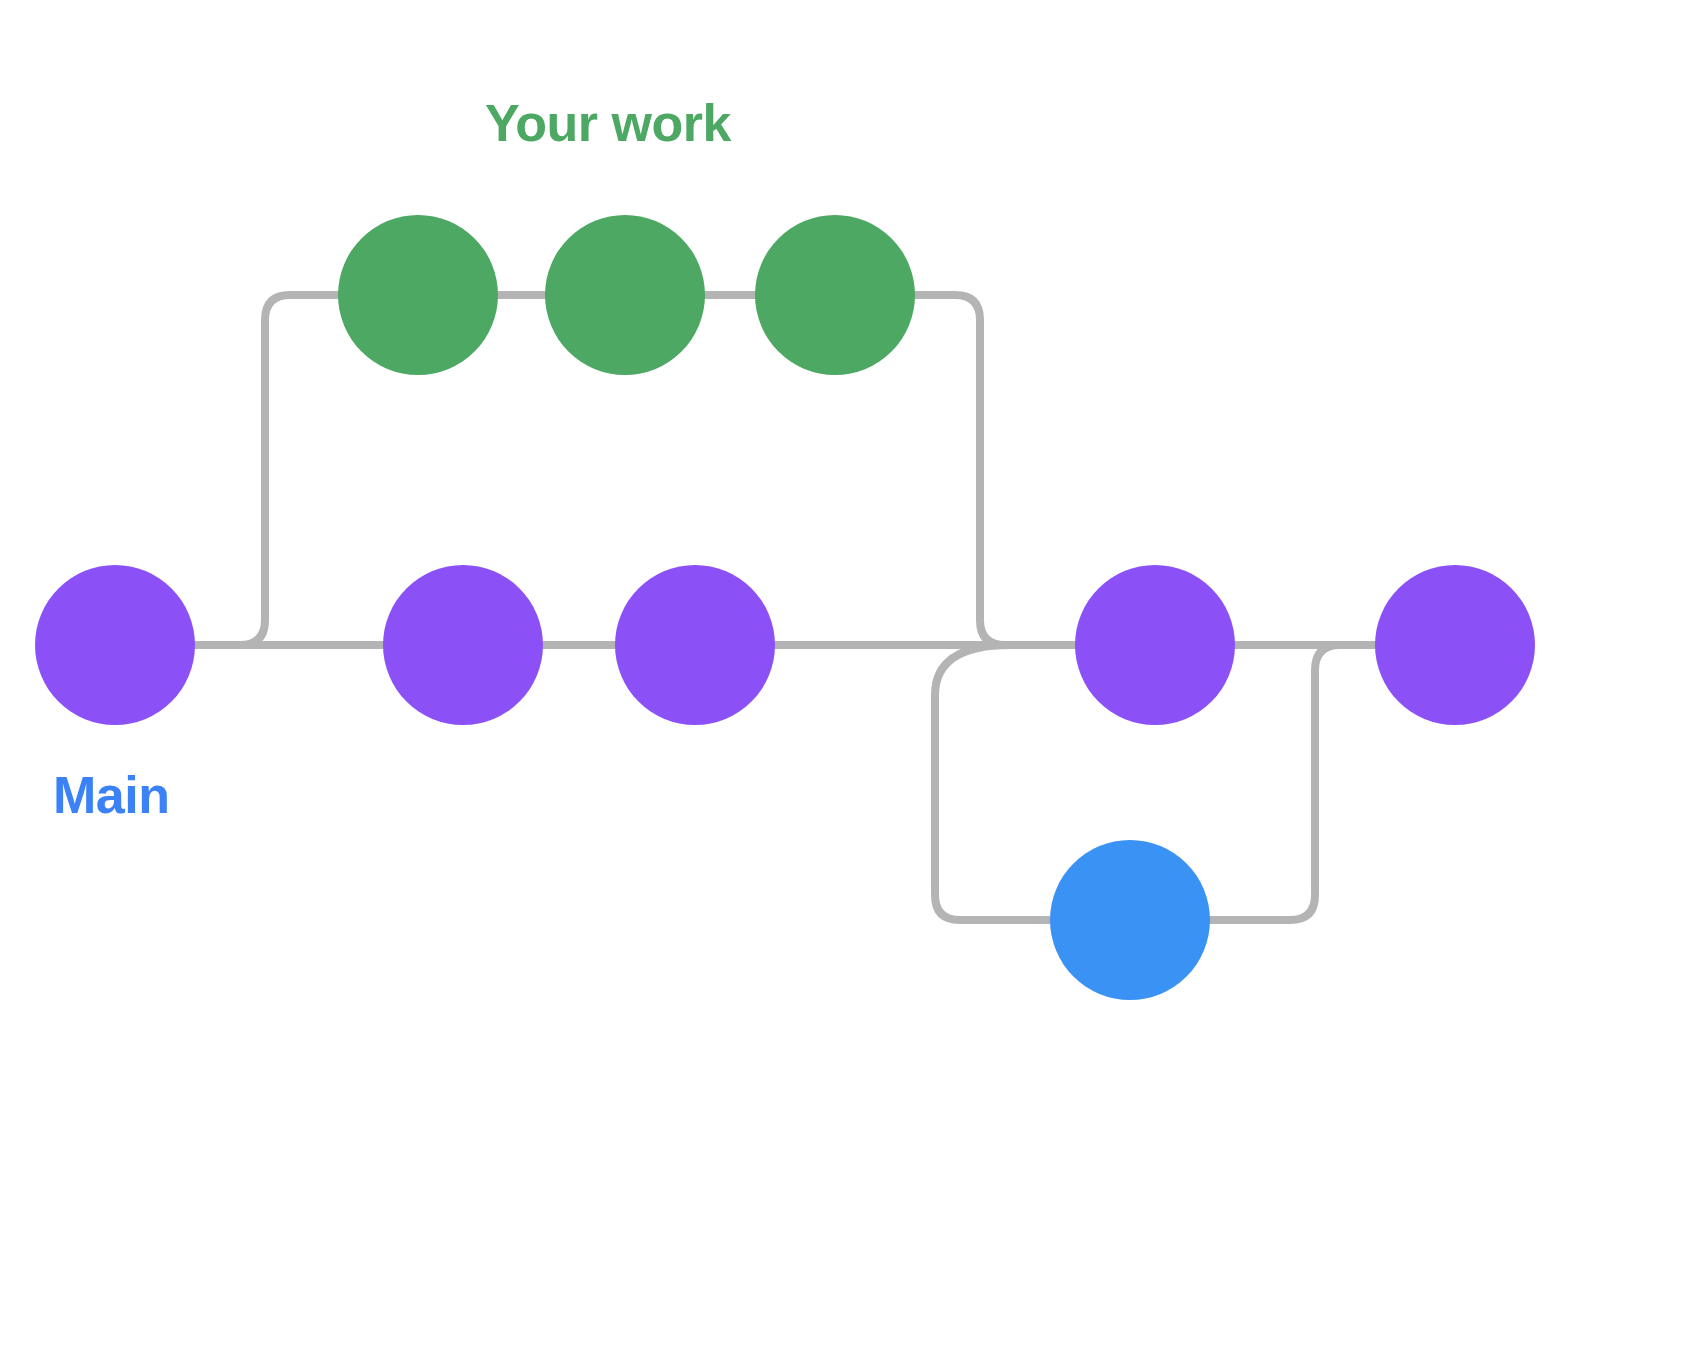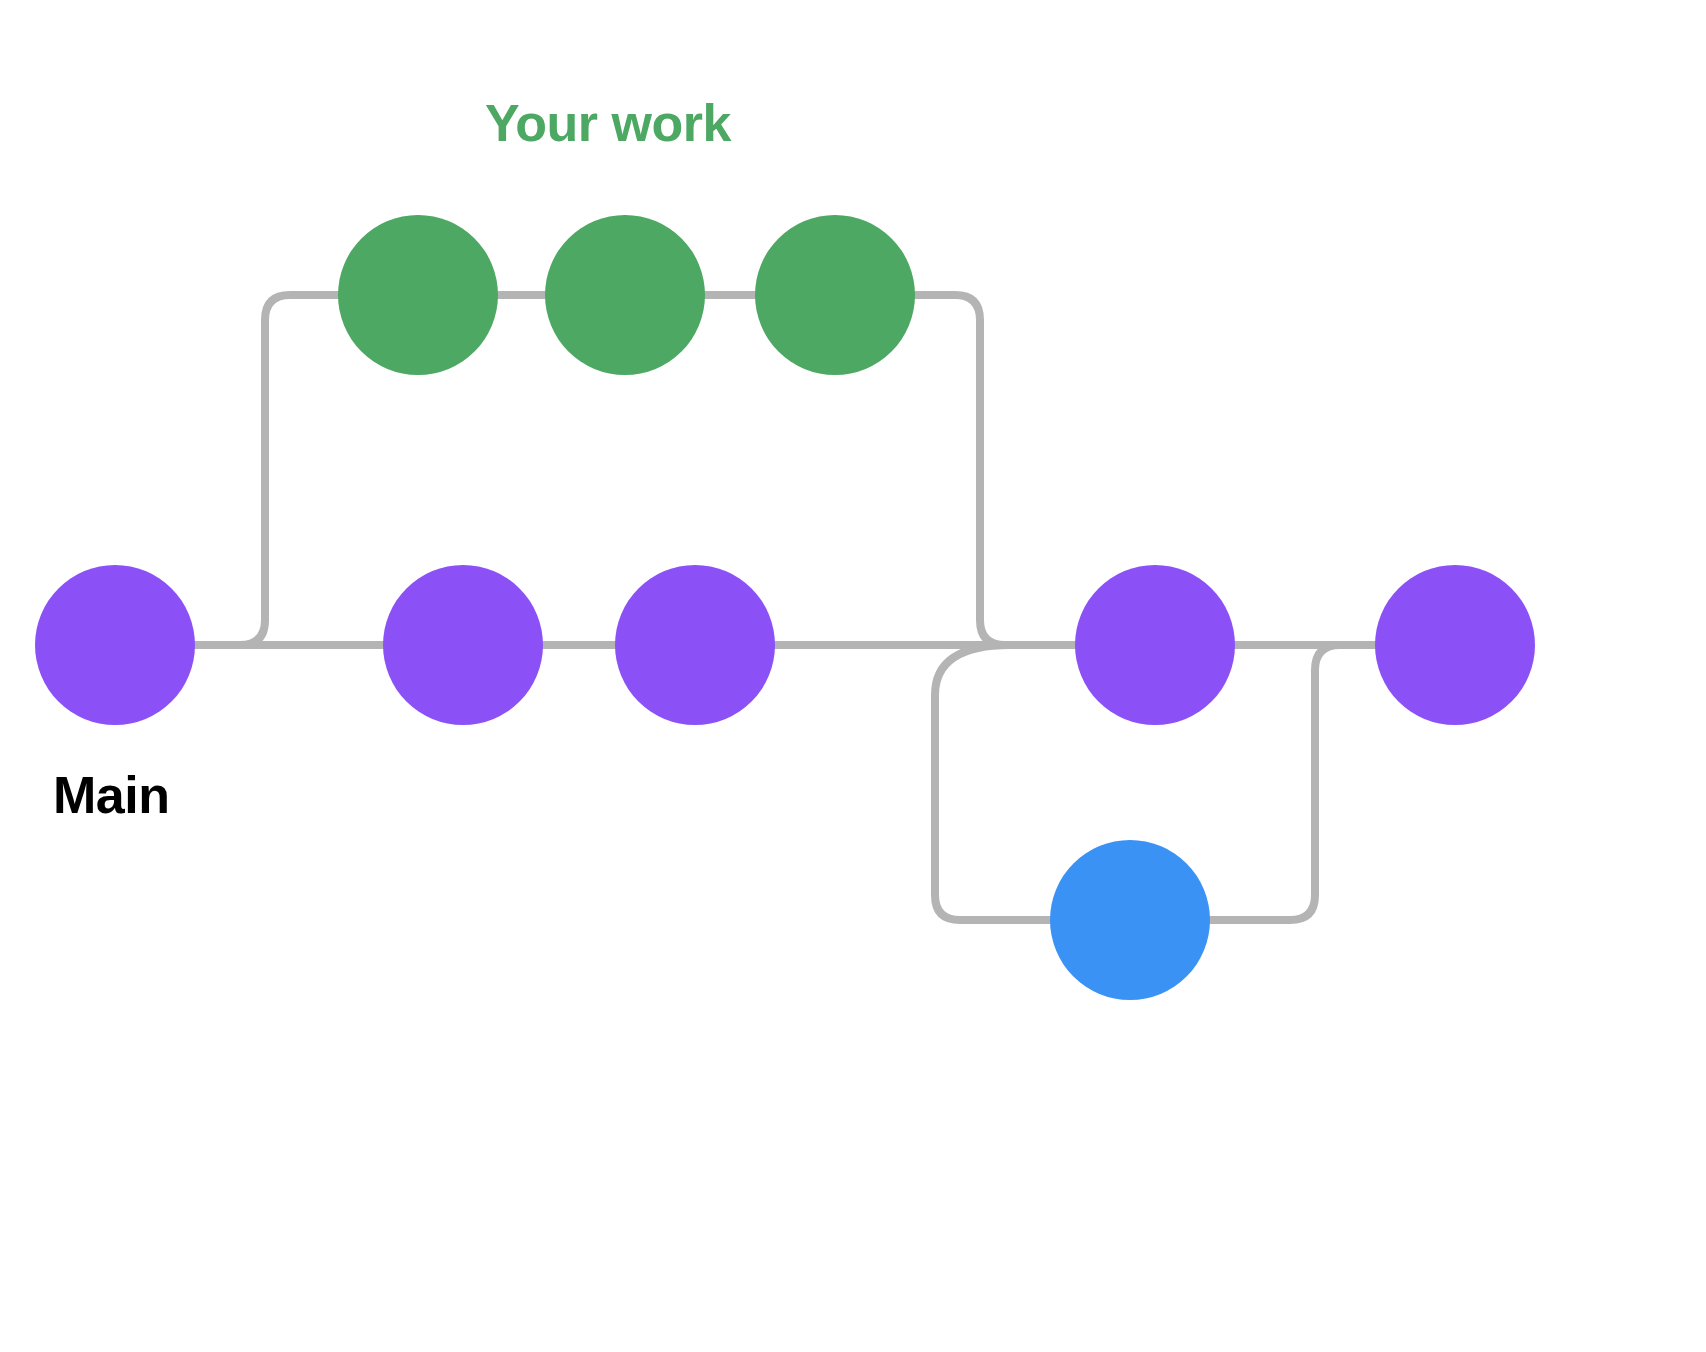--- a/index.html
+++ b/index.html
@@ -87,18 +87,18 @@
       <circle cy="295" r="80" fill="#4CA862" cx="835"></circle>
     </g>
 
     <g id="another-person-branch-nodes">
       <circle cy="920" r="80" fill="#3B92F5" cx="1130"></circle>
     </g>
   </svg>
 
   <div class="label" id="label-your-work" style="color:#4CA862;">Your work</div>
 
-  <div class="label" id="label-main" style="color:#000000;">Main</div>
+  <div class="label" id="label-main" style="color:#3b82f6;">Main</div>
 
   <div class="label" id="label-another" style="color:#3B92F5;">
   </div>
 
 </div>
 
 </body></html>

